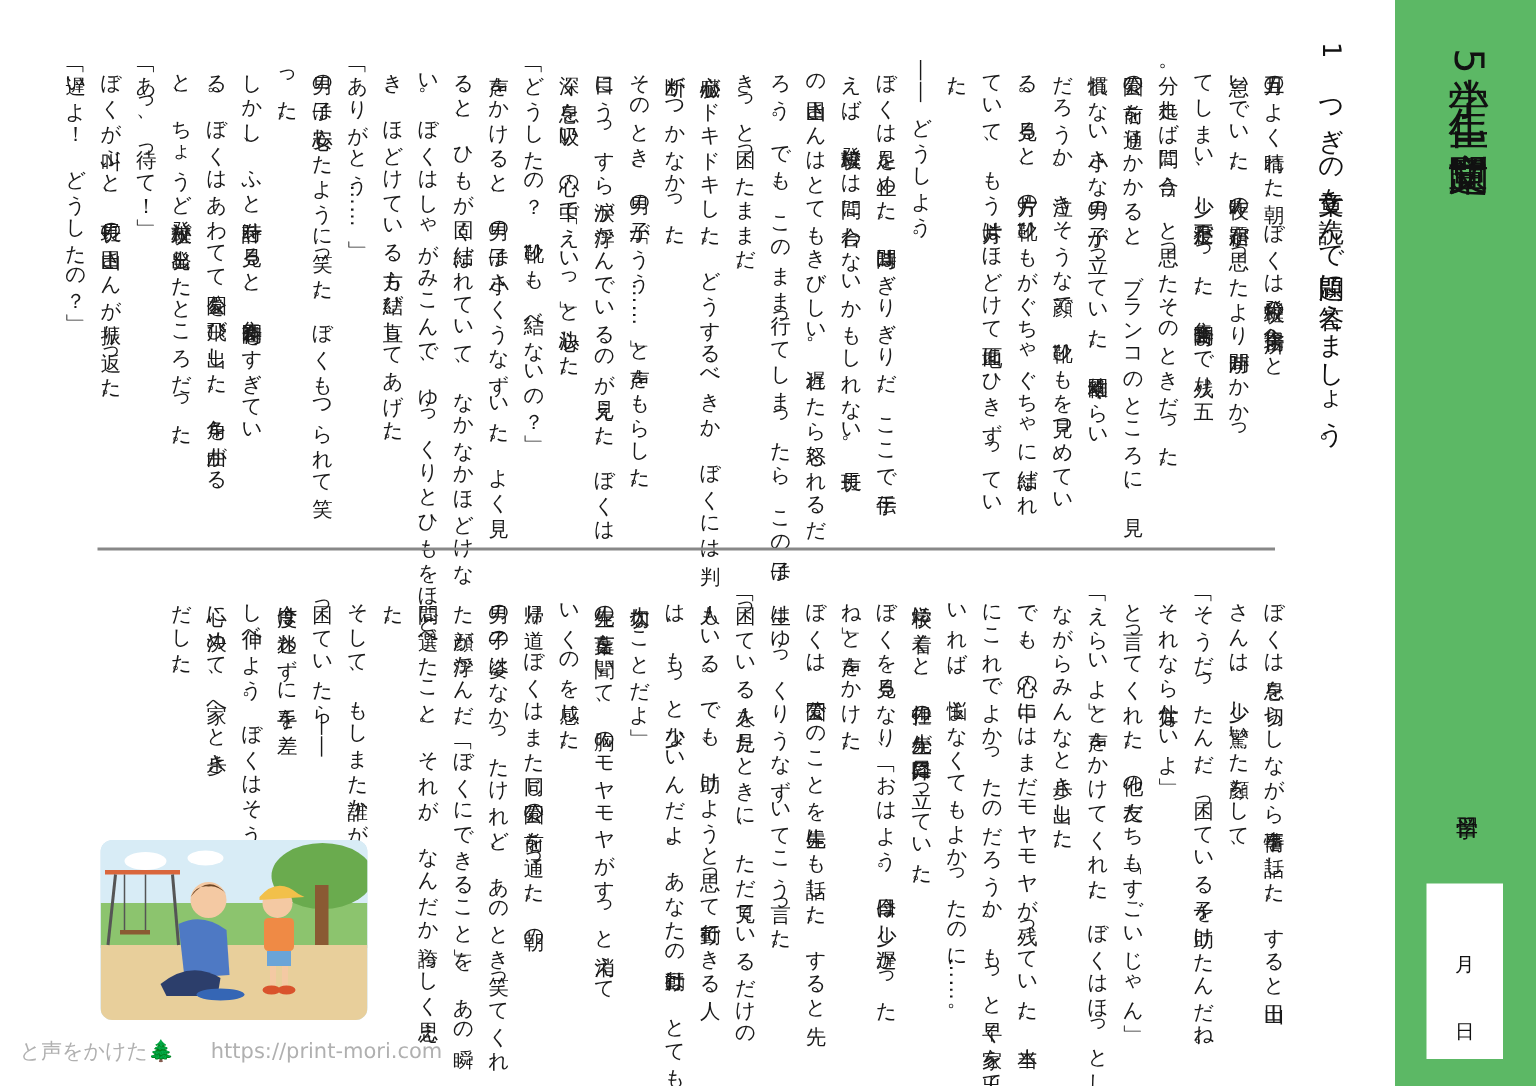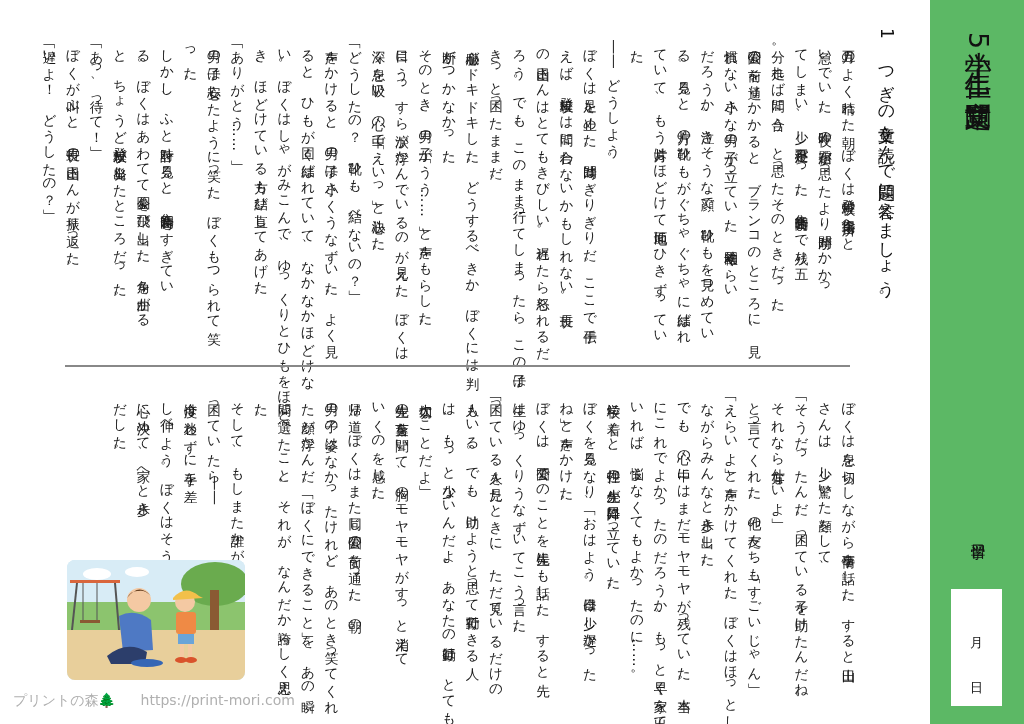--- a/index.html
+++ b/index.html
@@ -175,15 +175,15 @@
     <rect x="109" y="52" width="20" height="22" rx="3" fill="#ef8a45"></rect>
     <rect x="111" y="74" width="16" height="10" fill="#6aa4d8"></rect>
     <rect x="113" y="84" width="4" height="14" fill="#f4c9a3"></rect>
     <rect x="121" y="84" width="4" height="14" fill="#f4c9a3"></rect>
     <ellipse cx="114" cy="100" rx="6" ry="3" fill="#d9532c"></ellipse>
     <ellipse cx="124" cy="100" rx="6" ry="3" fill="#d9532c"></ellipse>
   </svg>
 </div>
 
 <div class="footer">
-  <span>プリントの森🌲</span>
+  <span>と声をかけた🌲</span>
   <span>https://print-mori.com</span>
 </div>
 
 </body></html>

